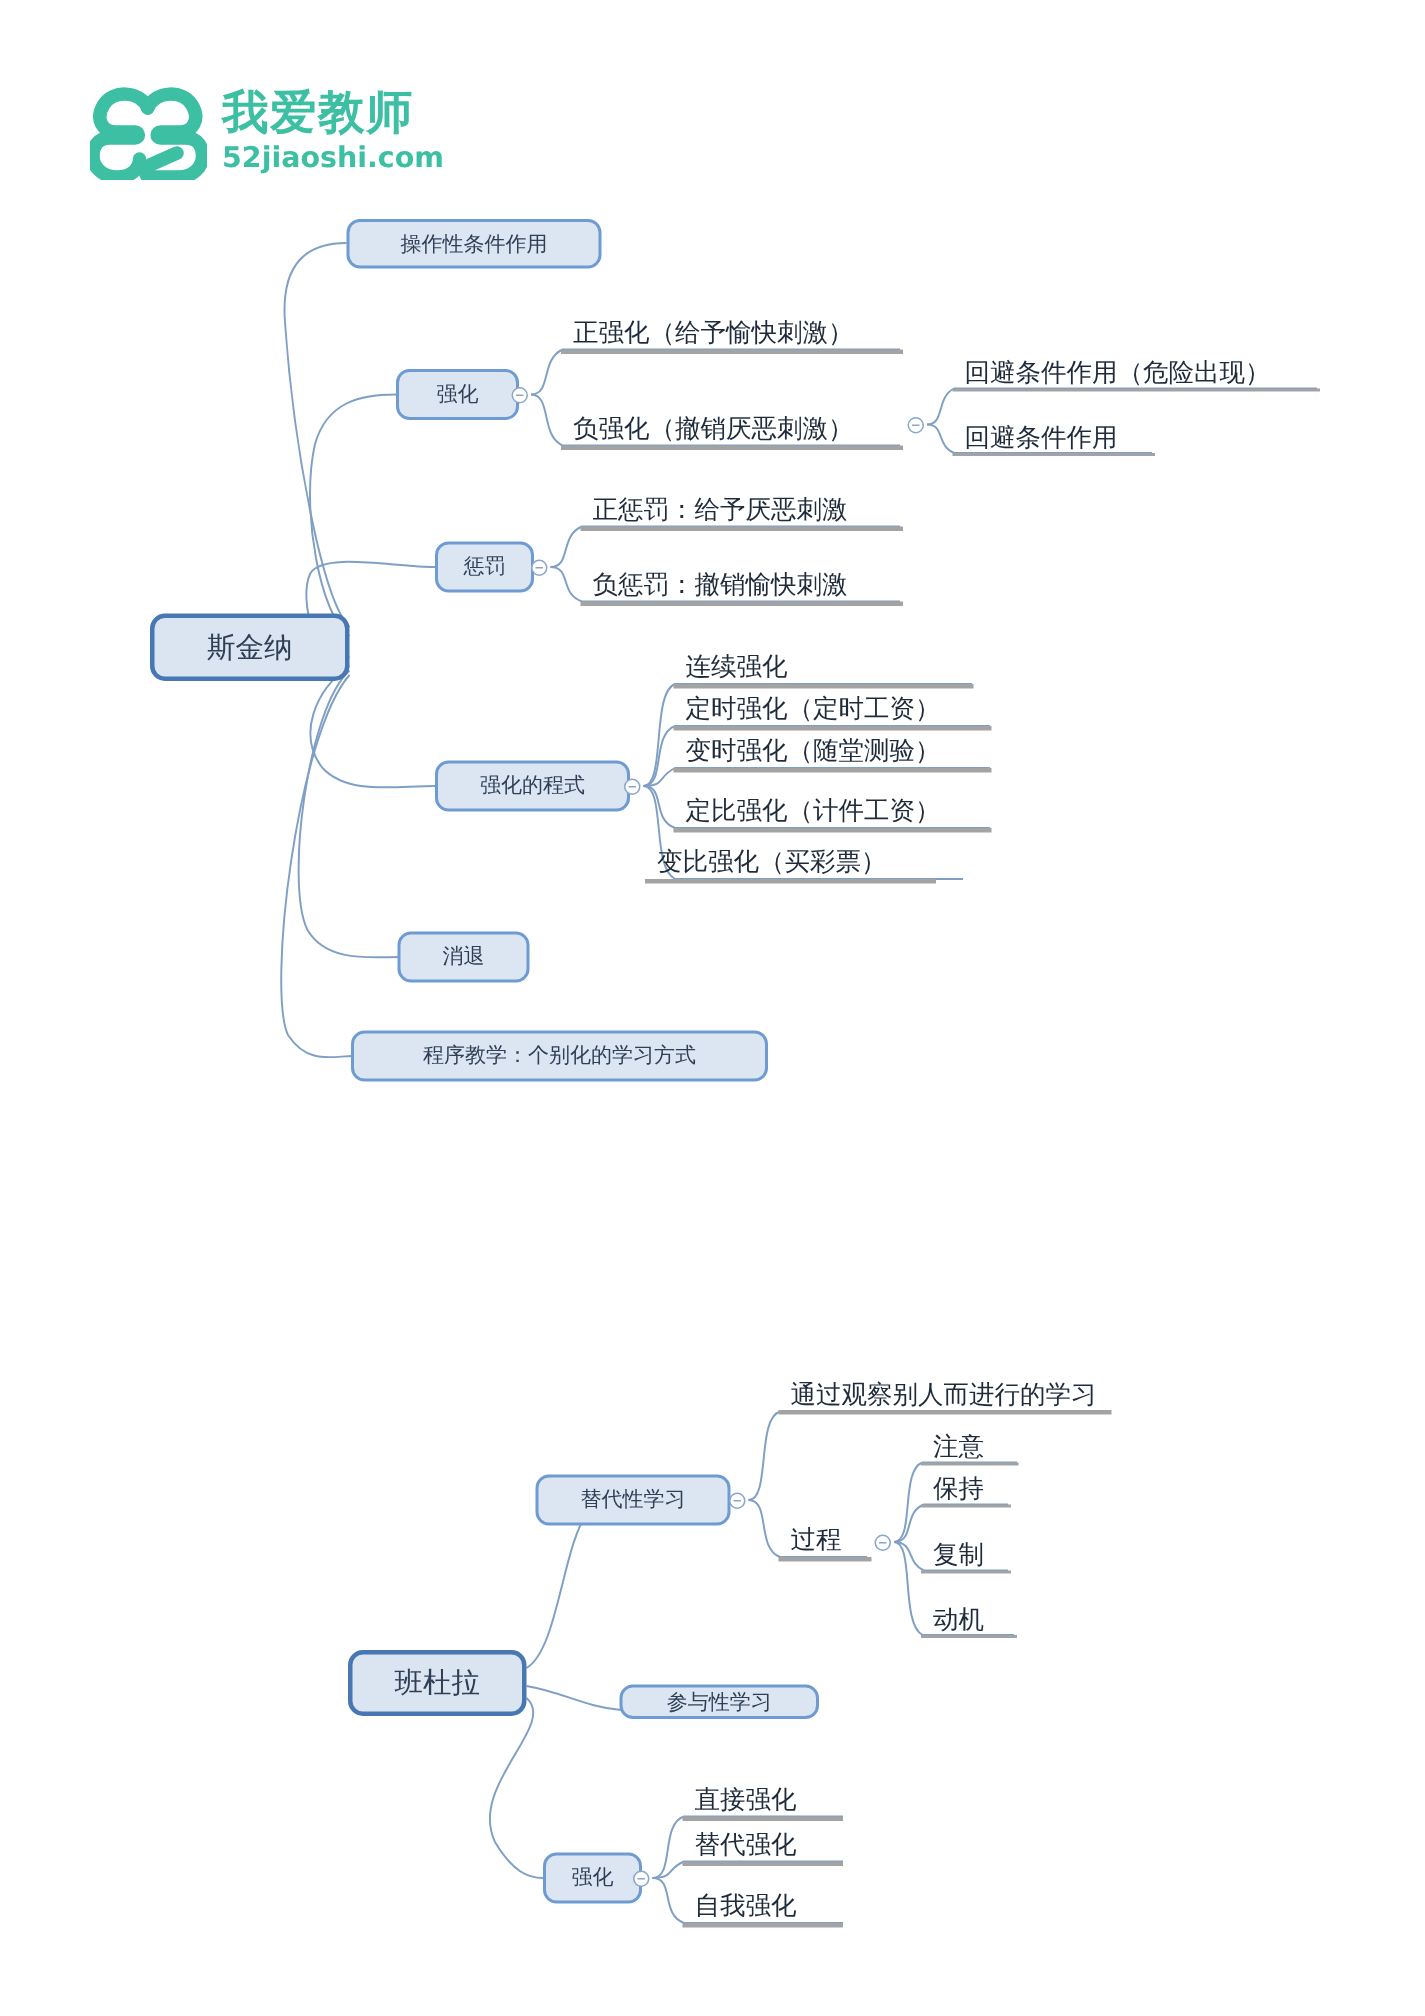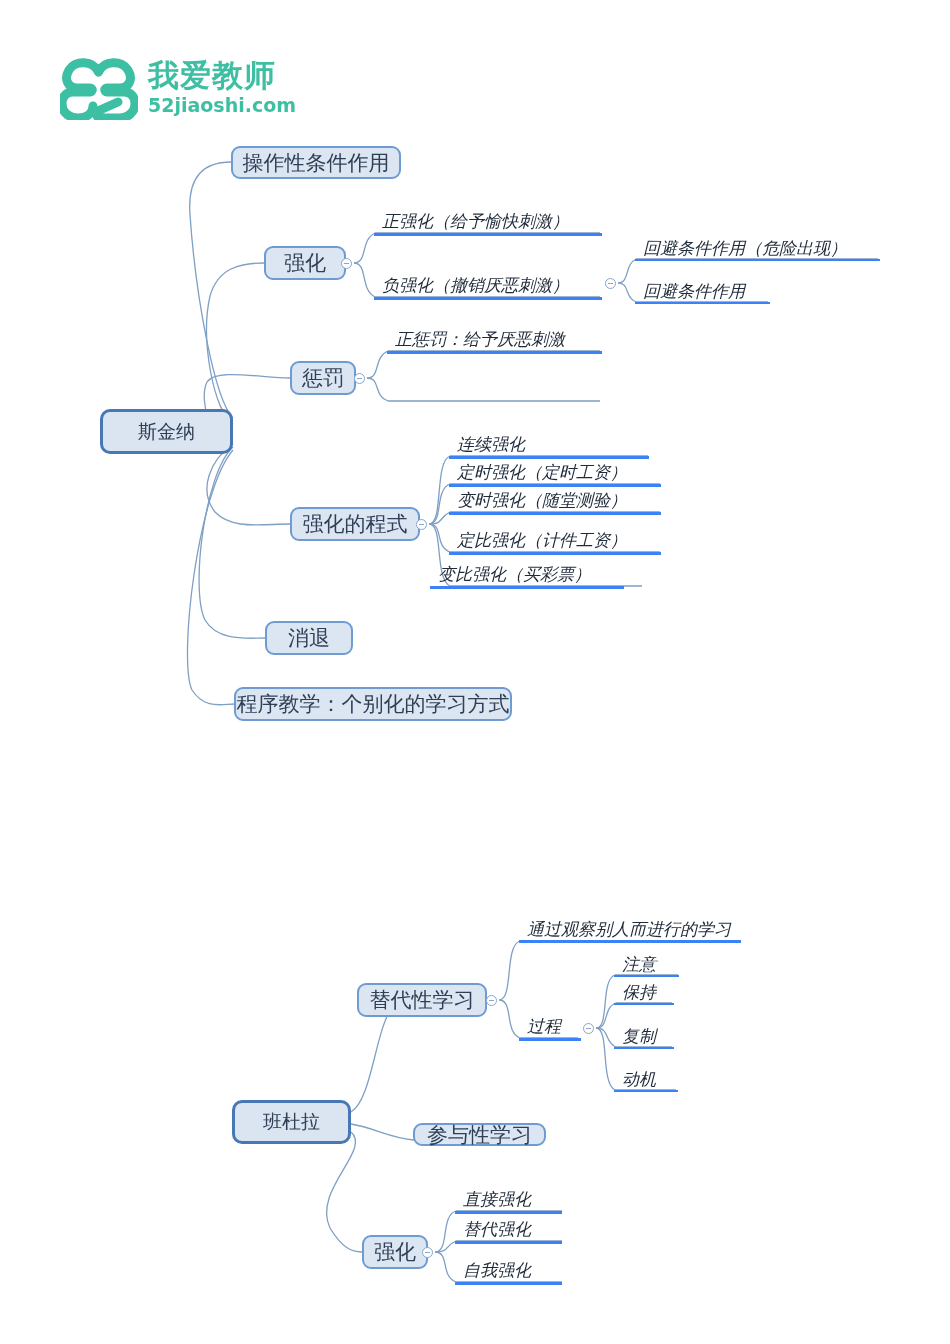--- a/index.html
+++ b/index.html
@@ -80,31 +80,30 @@
     border: 2px solid #6e9bd1;
     border-radius: 9px;
     padding: 0 12px;
   }
   .root {
     background: #dbe5f1;
     border: 3px solid #4878b4;
     border-radius: 10px;
     font-size: 19px;
   }
-  .lvl2 { font-size: 21px; }
+  .lvl2 { font-size: 14px; }
   .leaf {
     background: transparent;
     border: none;
-    border-bottom: 3px solid #3b82f6;
+    border-bottom: 3px solid #a3a3a3;
     border-radius: 0;
     padding: 0 6px 1px 8px;
     justify-content: flex-start;
     color: #1f2b3a;
     font-size: 17px;
-    font-style: italic;
   }
   .leaf-thin { border-bottom-width: 2px; }
   .leaf-wrap {
     white-space: normal;
     line-height: 1.18;
     align-items: flex-end;
   }
 
   
   .toggle {
@@ -196,20 +195,21 @@
   <div class="node leaf" style="left:374px; top:275px; width:228px; height:25px;">负强化（撤销厌恶刺激）</div>
   <div class="toggle" style="left:605px; top:278px;"></div>
 
   <div class="node leaf leaf-thin" style="left:635px; top:238px; width:245px; height:23px;">回避条件作用（危险出现）</div>
   <div class="node leaf leaf-thin" style="left:635px; top:281px; width:135px; height:23px;">回避条件作用</div>
 
   <div class="node boxed lvl2" style="left:290px; top:361px; width:66px; height:34px;">惩罚</div>
   <div class="toggle" style="left:354px; top:373px;"></div>
 
   <div class="node leaf" style="left:387px; top:329px; width:215px; height:25px;">正惩罚：给予厌恶刺激</div>
+  <div class="node leaf" style="left:387px; top:379px; width:215px; height:25px;">负惩罚：撤销愉快刺激</div>
 
   <div class="node boxed lvl2" style="left:290px; top:507px; width:130px; height:34px;">强化的程式</div>
   <div class="toggle" style="left:416px; top:519px;"></div>
 
   <div class="node leaf" style="left:449px; top:434px; width:200px; height:25px;">连续强化</div>
   <div class="node leaf" style="left:449px; top:462px; width:212px; height:25px;">定时强化（定时工资）</div>
   <div class="node leaf" style="left:449px; top:490px; width:212px; height:25px;">变时强化（随堂测验）</div>
   <div class="node leaf" style="left:449px; top:530px; width:212px; height:25px;">定比强化（计件工资）</div>
   <div class="node leaf" style="left:430px; top:564px; width:194px; height:25px;">变比强化（买彩票）</div>
 

